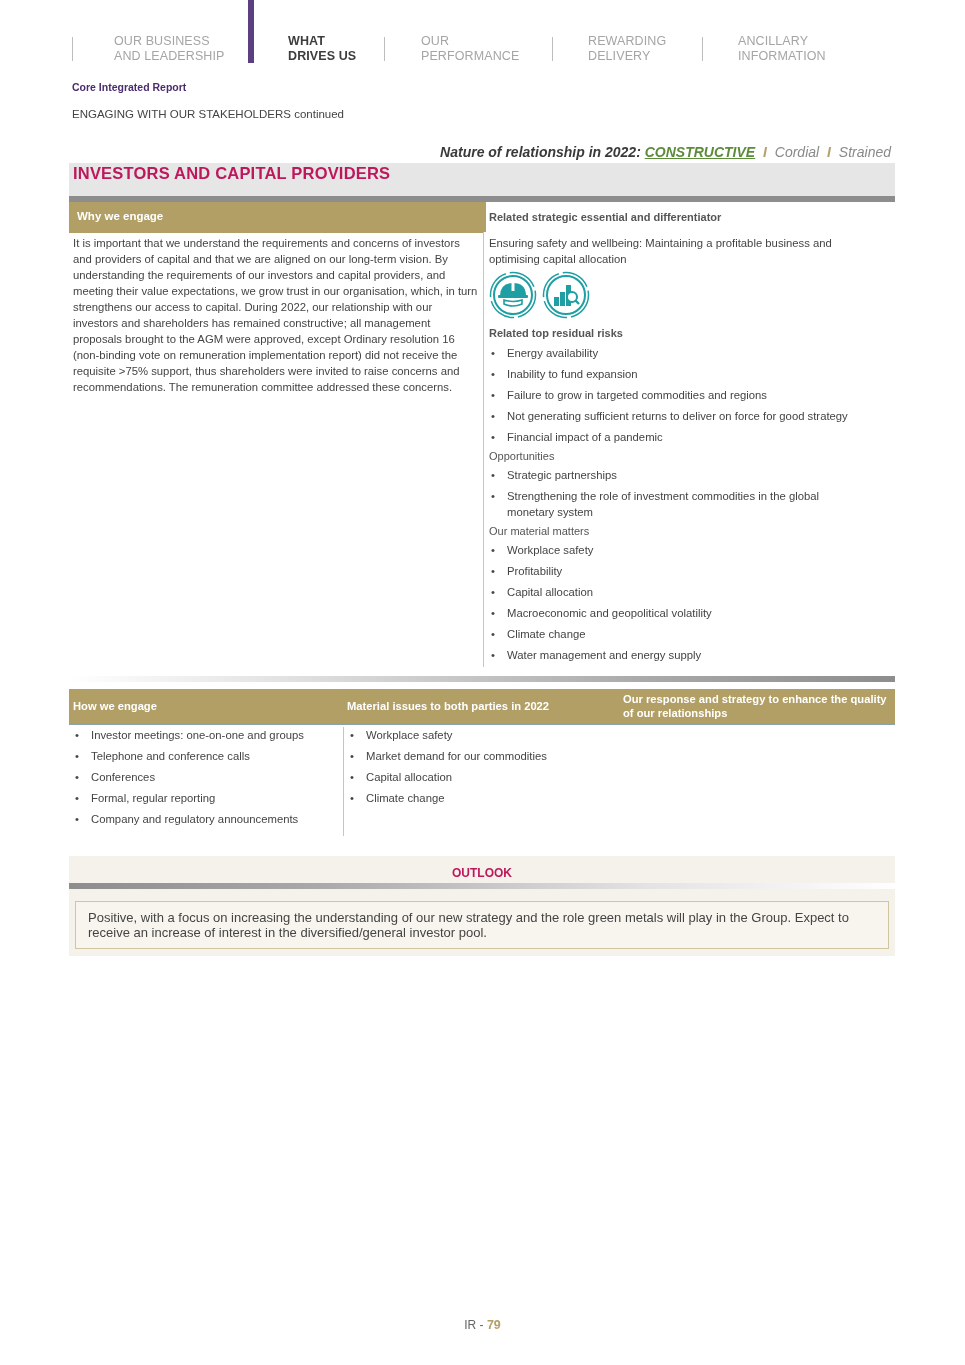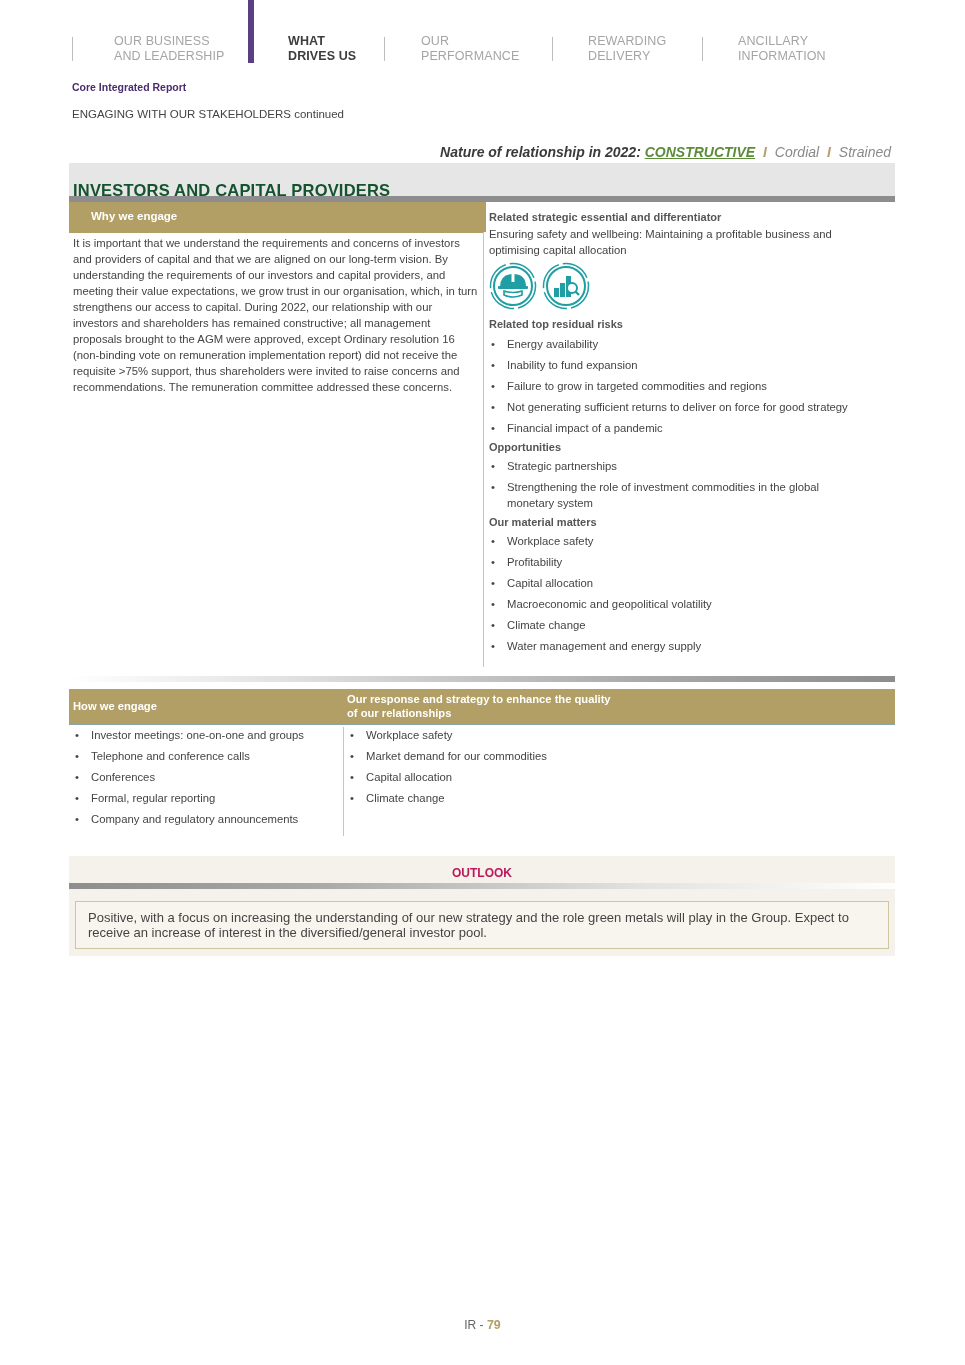--- a/index.html
+++ b/index.html
@@ -15,37 +15,37 @@
   .core { position: absolute; top: 81px; left: 72px; font-size: 10.5px; font-weight: bold; color: #4a2d6e; }
   .section-sub { position: absolute; top: 108px; left: 72px; font-size: 11.5px; color: #444; }
 
   .rel { position: absolute; top: 144px; right: 74px; font-size: 14px; color: #444; white-space: nowrap; font-style: italic; }
   .rel .lbl { font-weight: bold; color: #3a3a3a; }
   .rel .on { font-weight: bold; color: #5c8c3a; text-decoration: underline; }
   .rel .sep { color: #b5a06a; font-weight: bold; margin: 0 4px; }
   .rel .off { color: #8a8a8a; }
 
   .title-band { position: absolute; top: 163px; left: 69px; width: 826px; height: 33px; background: #e6e6e6; }
-  .title-band h1 { font-size: 16.5px; font-weight: bold; color: #14532d; padding: 18px 0 0 4px; letter-spacing: 0.2px; }
+  .title-band h1 { font-size: 16.5px; font-weight: bold; color: #be185d; padding: 1px 0 0 4px; letter-spacing: 0.2px; }
   .title-rule { position: absolute; top: 196px; left: 69px; width: 826px; height: 6px; background: #8d8d8d; }
 
-  .why-head { position: absolute; top: 202px; left: 69px; width: 415px; height: 31px; background: #b29f66; color: #fff; font-size: 11.5px; font-weight: bold; padding: 8px 22px; }
+  .why-head { position: absolute; top: 202px; left: 69px; width: 415px; height: 31px; background: #b29f66; color: #fff; font-size: 11.5px; font-weight: bold; padding: 8px 8px; }
   .why-text { position: absolute; top: 235px; left: 73px; width: 405px; font-size: 11.3px; line-height: 16px; color: #444; }
 
   .right-col { position: absolute; top: 202px; left: 483px; width: 412px; height: 465px; border-left: 1px solid #cfc6a8; }
   .right-col .lead { position: absolute; top: 0; left: -1px; width: 3px; height: 30px; background: #b29f66; }
   .rc-inner { position: absolute; left: 5px; top: 9px; width: 405px; font-size: 11.3px; color: #444; }
-  .rc-h { font-weight: bold; color: #555; font-size: 11px; margin-bottom: 3px; }
+  .rc-h { font-weight: bold; color: #555; font-size: 11px; margin-bottom: 12px; }
   .rc-p { line-height: 16px; margin-bottom: 4px; }
   .icons { display: flex; gap: 5px; margin: 2px 0 8px 0; }
   .ic { width: 48px; height: 48px; }
   ul.bl { list-style: none; }
   ul.bl li { position: relative; padding-left: 18px; line-height: 16px; margin-bottom: 5px; }
   ul.bl li::before { content: "•"; position: absolute; left: 2px; top: 0; color: #444; }
-  .rc-h2 { font-weight: bold; color: #555; font-size: 11px; margin: 2px 0 5px 0; }
+  .rc-h2 { font-weight: normal; color: #555; font-size: 11px; margin: 2px 0 5px 0; }
 
   .grad-rule { position: absolute; height: 6px; background: linear-gradient(to right, #ffffff 0%, #e3e3e3 25%, #a9a9a9 70%, #8d8d8d 100%); }
   .grad-rule2 { position: absolute; height: 6px; background: linear-gradient(to right, #8d8d8d 0%, #a9a9a9 30%, #e3e3e3 70%, #ffffff 100%); }
 
   .tbl-head { position: absolute; top: 689px; left: 69px; width: 826px; height: 36px; background: #b29f66; display: flex; border-bottom: 2px solid #8aa4ad; }
   .tbl-head div { color: #fff; font-size: 11.2px; font-weight: bold; padding: 0 4px; display: flex; align-items: center; line-height: 14px; }
   .tbl-body { position: absolute; top: 727px; left: 69px; width: 826px; display: flex; font-size: 11.3px; color: #444; }
   .tbl-body .col { padding: 0 4px 4px 4px; min-height: 108px; }
   .tbl-body .col + .col { border-left: 1px solid #cfc6a8; }
 
@@ -153,20 +153,21 @@
       <li>Climate change</li>
       <li>Water management and energy supply</li>
     </ul>
   </div>
 </div>
 
 <div class="grad-rule" style="top:676px;left:69px;width:826px"></div>
 
 <div class="tbl-head">
   <div style="width:274px">How we engage</div>
+  <div style="width:276px">Material issues to both parties in 2022</div>
   <div style="width:276px;">Our response and strategy to enhance the quality of our relationships</div>
 </div>
 <div class="tbl-body">
   <div class="col" style="width:274px">
     <ul class="bl">
       <li>Investor meetings: one-on-one and groups</li>
       <li>Telephone and conference calls</li>
       <li>Conferences</li>
       <li>Formal, regular reporting</li>
       <li>Company and regulatory announcements</li>

